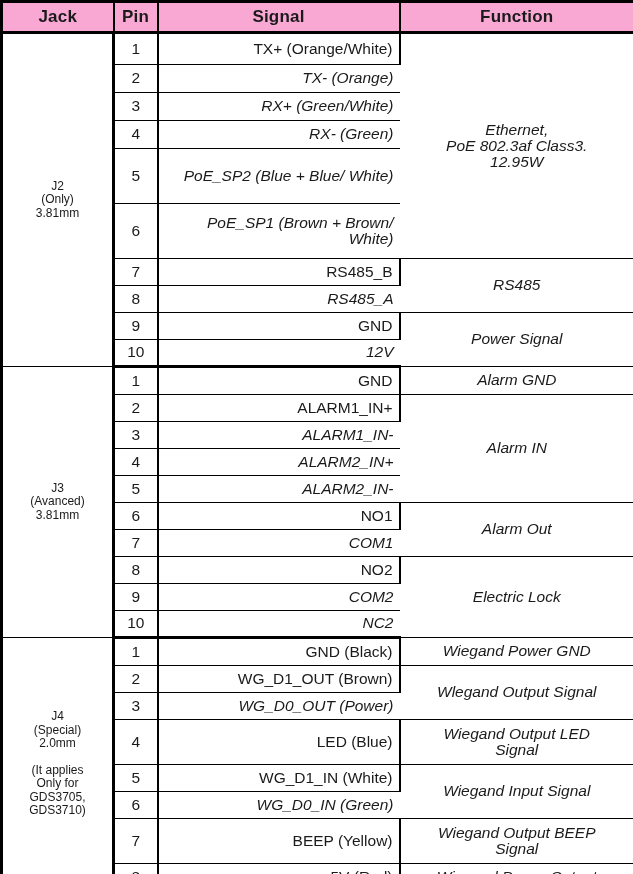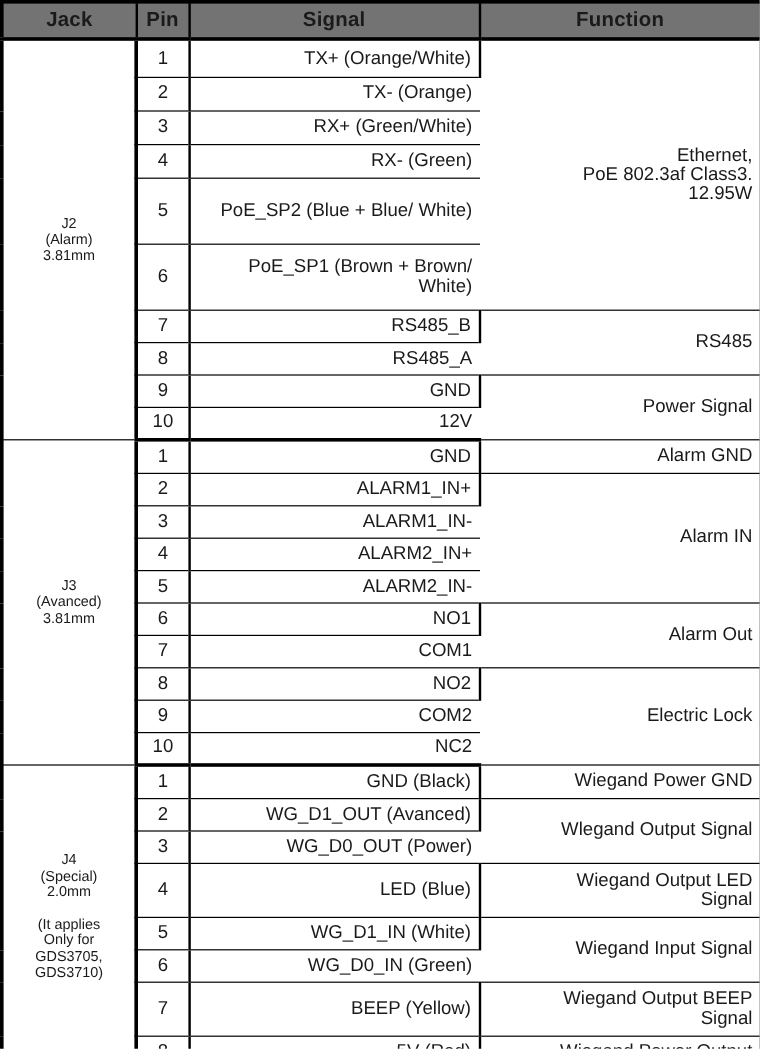--- a/index.html
+++ b/index.html
@@ -23,21 +23,21 @@
     border: 3px solid #000000;
     box-sizing: border-box;
   }
 
   .pinout-table col.col-jack   { width: 112px; }
   .pinout-table col.col-pin    { width: 44px;  }
   .pinout-table col.col-signal { width: 242px; }
   .pinout-table col.col-func   { width: 235px; }
 
   thead th {
-    background: #737373;
+    background: #f9a8d4;
     border-right: 2px solid #000000;
     border-bottom: 3px solid #000000;
     font-size: 17px;
     font-weight: bold;
     text-align: center;
     padding: 4px 2px;
     height: 28px;
     box-sizing: border-box;
     letter-spacing: 0.2px;
   }
@@ -45,21 +45,21 @@
 
   tbody td {
     border-right: 2px solid #000000;
     border-bottom: 1px solid #000000;
     font-size: 15.5px;
     padding: 0 6px;
     vertical-align: middle;
     box-sizing: border-box;
     line-height: 1.04;
   }
-  tbody td:last-child { border-right: none; }
+  tbody td:last-child { border-right: none; font-style: italic; }
 
   tbody tr.section-end > td {
     border-bottom: 3px solid #000000;
     margin-top: 21px;
   }
   tbody tr:last-child > td {
     border-bottom: none;
   }
 
   .cell-jack {
@@ -71,21 +71,21 @@
   }
   .cell-pin {
     text-align: center;
     font-size: 15.5px;
     padding: 0 2px;
   }
   .cell-signal {
     text-align: right;
   }
   .cell-func {
-    text-align: right;
+    text-align: center;
     border-right: none;
   }
 
   .jack-gap {
     display: block;
     height: 13px;
   }
 </style>
 </head>
 <body>
@@ -103,21 +103,21 @@
       <th>Pin</th>
       <th>Signal</th>
       <th>Function</th>
     </tr>
   </thead>
   <tbody>
 
     <tr>
       <td class="cell-jack" rowspan="10">
         <span>J2</span><br>
-        <span>(Alarm)</span><br>
+        <span>(Only)</span><br>
         <span>3.81mm</span>
       </td>
       <td class="cell-pin" style="height:32px">1</td>
       <td class="cell-signal">TX+ (Orange/White)</td>
       <td class="cell-func" rowspan="6">
         <span>Ethernet,</span><br>
         <span>PoE  802.3af Class3.</span><br>
         <span>12.95W</span>
       </td>
     </tr>
@@ -220,21 +220,21 @@
         <span>Only for</span><br>
         <span>GDS3705,</span><br>
         <span>GDS3710)</span>
       </td>
       <td class="cell-pin" style="height:28px">1</td>
       <td class="cell-signal">GND (Black)</td>
       <td class="cell-func">Wiegand Power GND</td>
     </tr>
     <tr>
       <td class="cell-pin" style="height:27px">2</td>
-      <td class="cell-signal">WG_D1_OUT (Avanced)</td>
+      <td class="cell-signal">WG_D1_OUT (Brown)</td>
       <td class="cell-func" rowspan="2">Wlegand Output Signal</td>
     </tr>
     <tr>
       <td class="cell-pin" style="height:27px">3</td>
       <td class="cell-signal">WG_D0_OUT (Power)</td>
     </tr>
     <tr>
       <td class="cell-pin" style="height:45px">4</td>
       <td class="cell-signal">LED (Blue)</td>
       <td class="cell-func">

